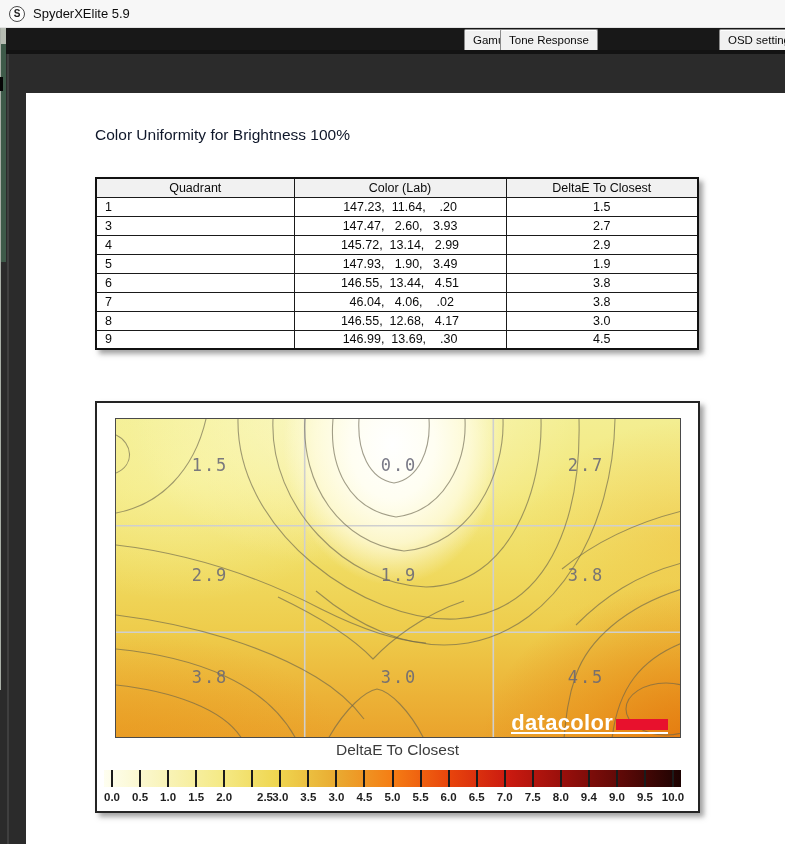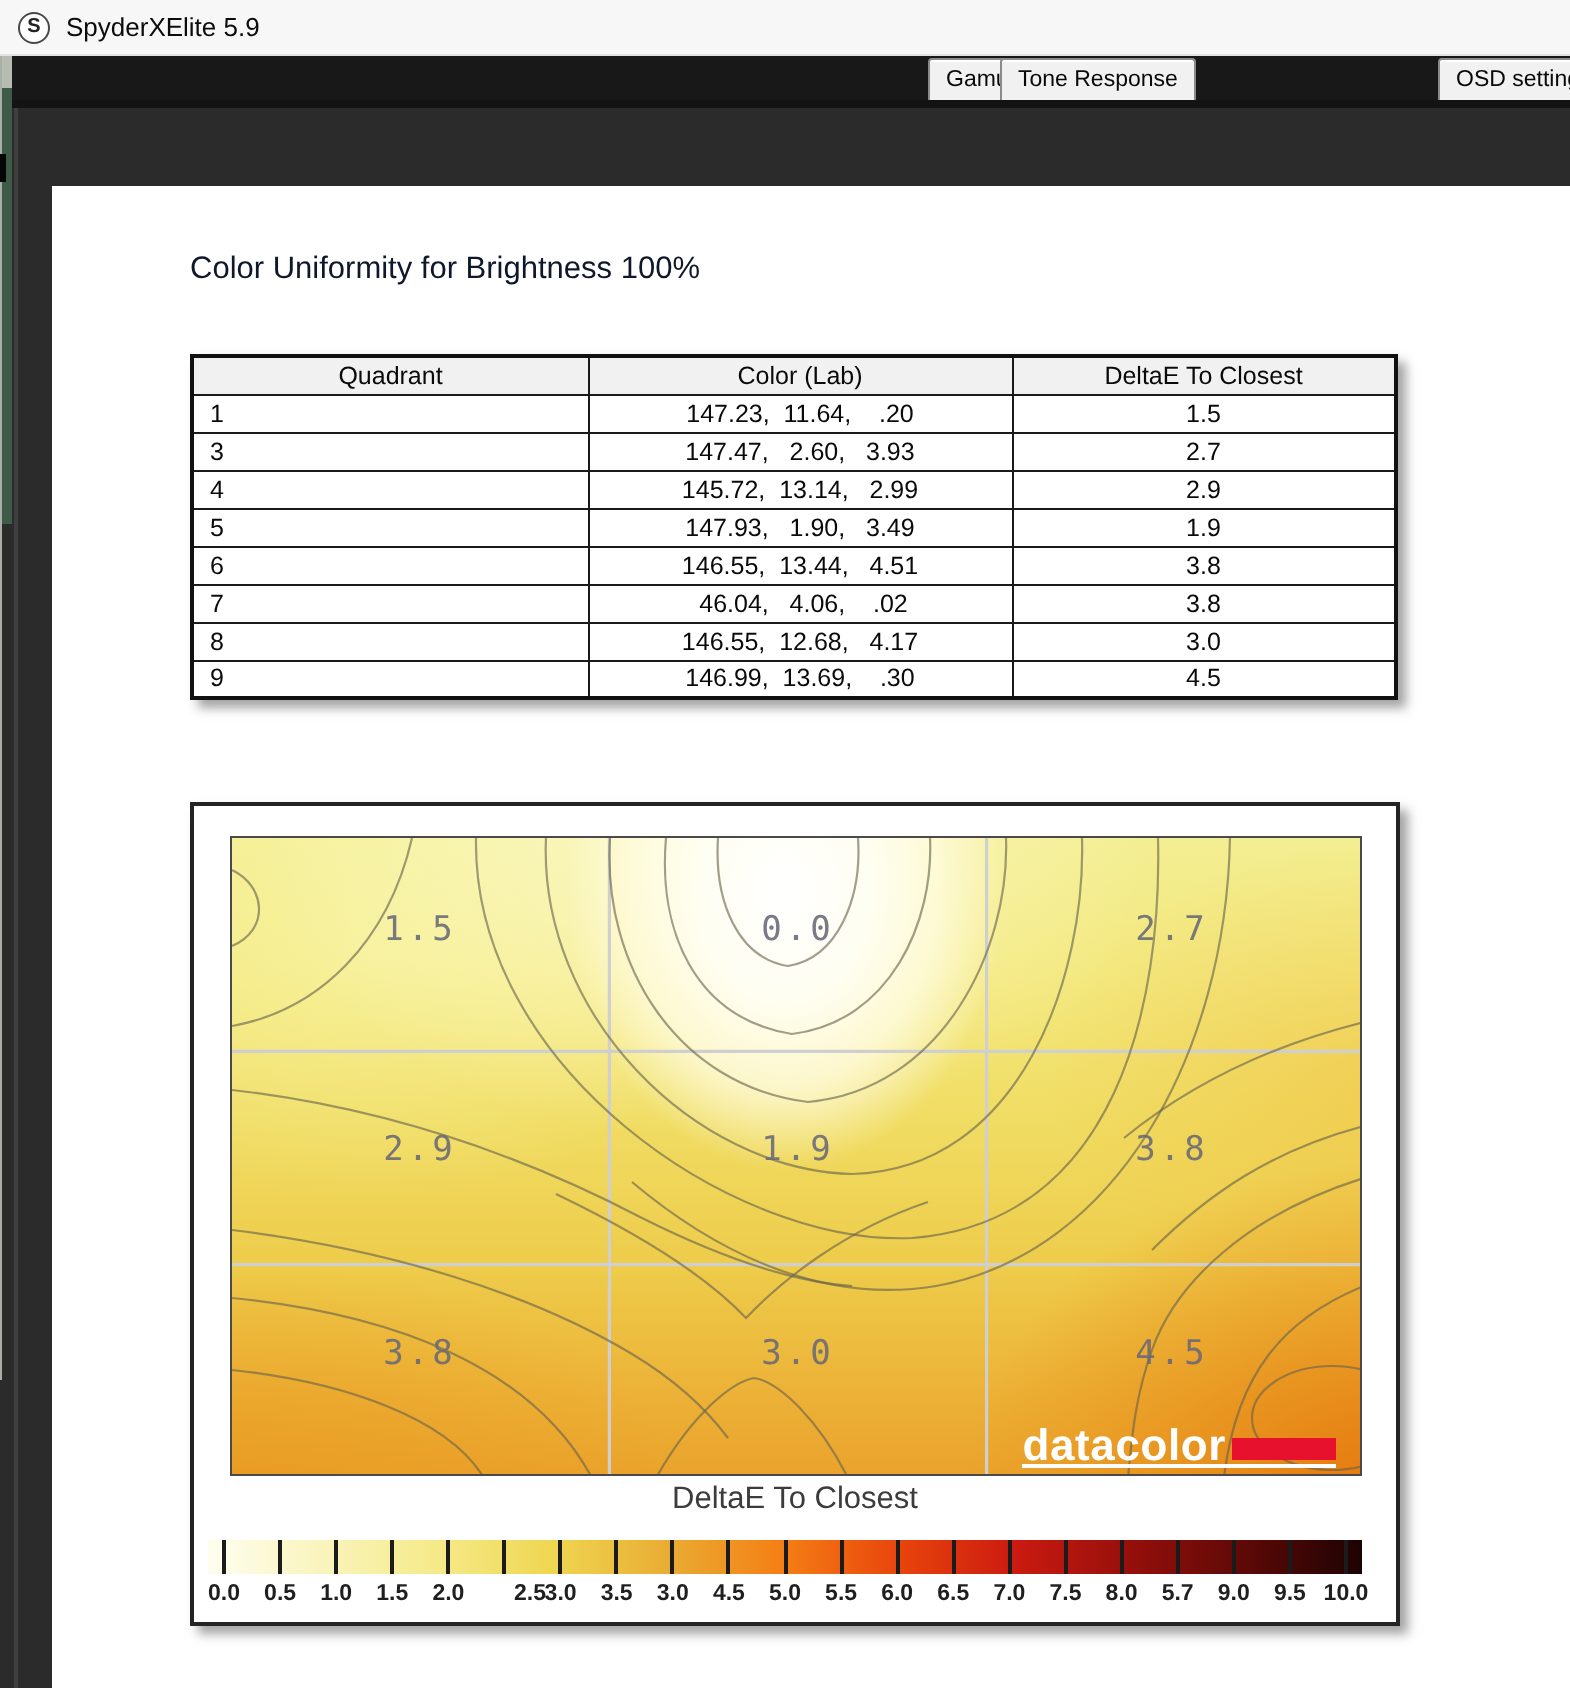--- a/index.html
+++ b/index.html
@@ -257,21 +257,21 @@
           <div class="scale-label" style="left: 211.35px;">3.5</div>
           <div class="scale-label" style="left: 239.4px;">3.0</div>
           <div class="scale-label" style="left: 267.45px;">4.5</div>
           <div class="scale-label" style="left: 295.5px;">5.0</div>
           <div class="scale-label" style="left: 323.55px;">5.5</div>
           <div class="scale-label" style="left: 351.6px;">6.0</div>
           <div class="scale-label" style="left: 379.65px;">6.5</div>
           <div class="scale-label" style="left: 407.7px;">7.0</div>
           <div class="scale-label" style="left: 435.75px;">7.5</div>
           <div class="scale-label" style="left: 463.8px;">8.0</div>
-          <div class="scale-label" style="left: 491.85px;">5.7</div>
+          <div class="scale-label" style="left: 491.85px;">9.4</div>
           <div class="scale-label" style="left: 519.9px;">9.0</div>
           <div class="scale-label" style="left: 547.95px;">9.5</div>
           <div class="scale-label" style="left: 576px;">10.0</div>
         </div>
 
     </div>
   </div>
 </div>
 
 </body></html>

